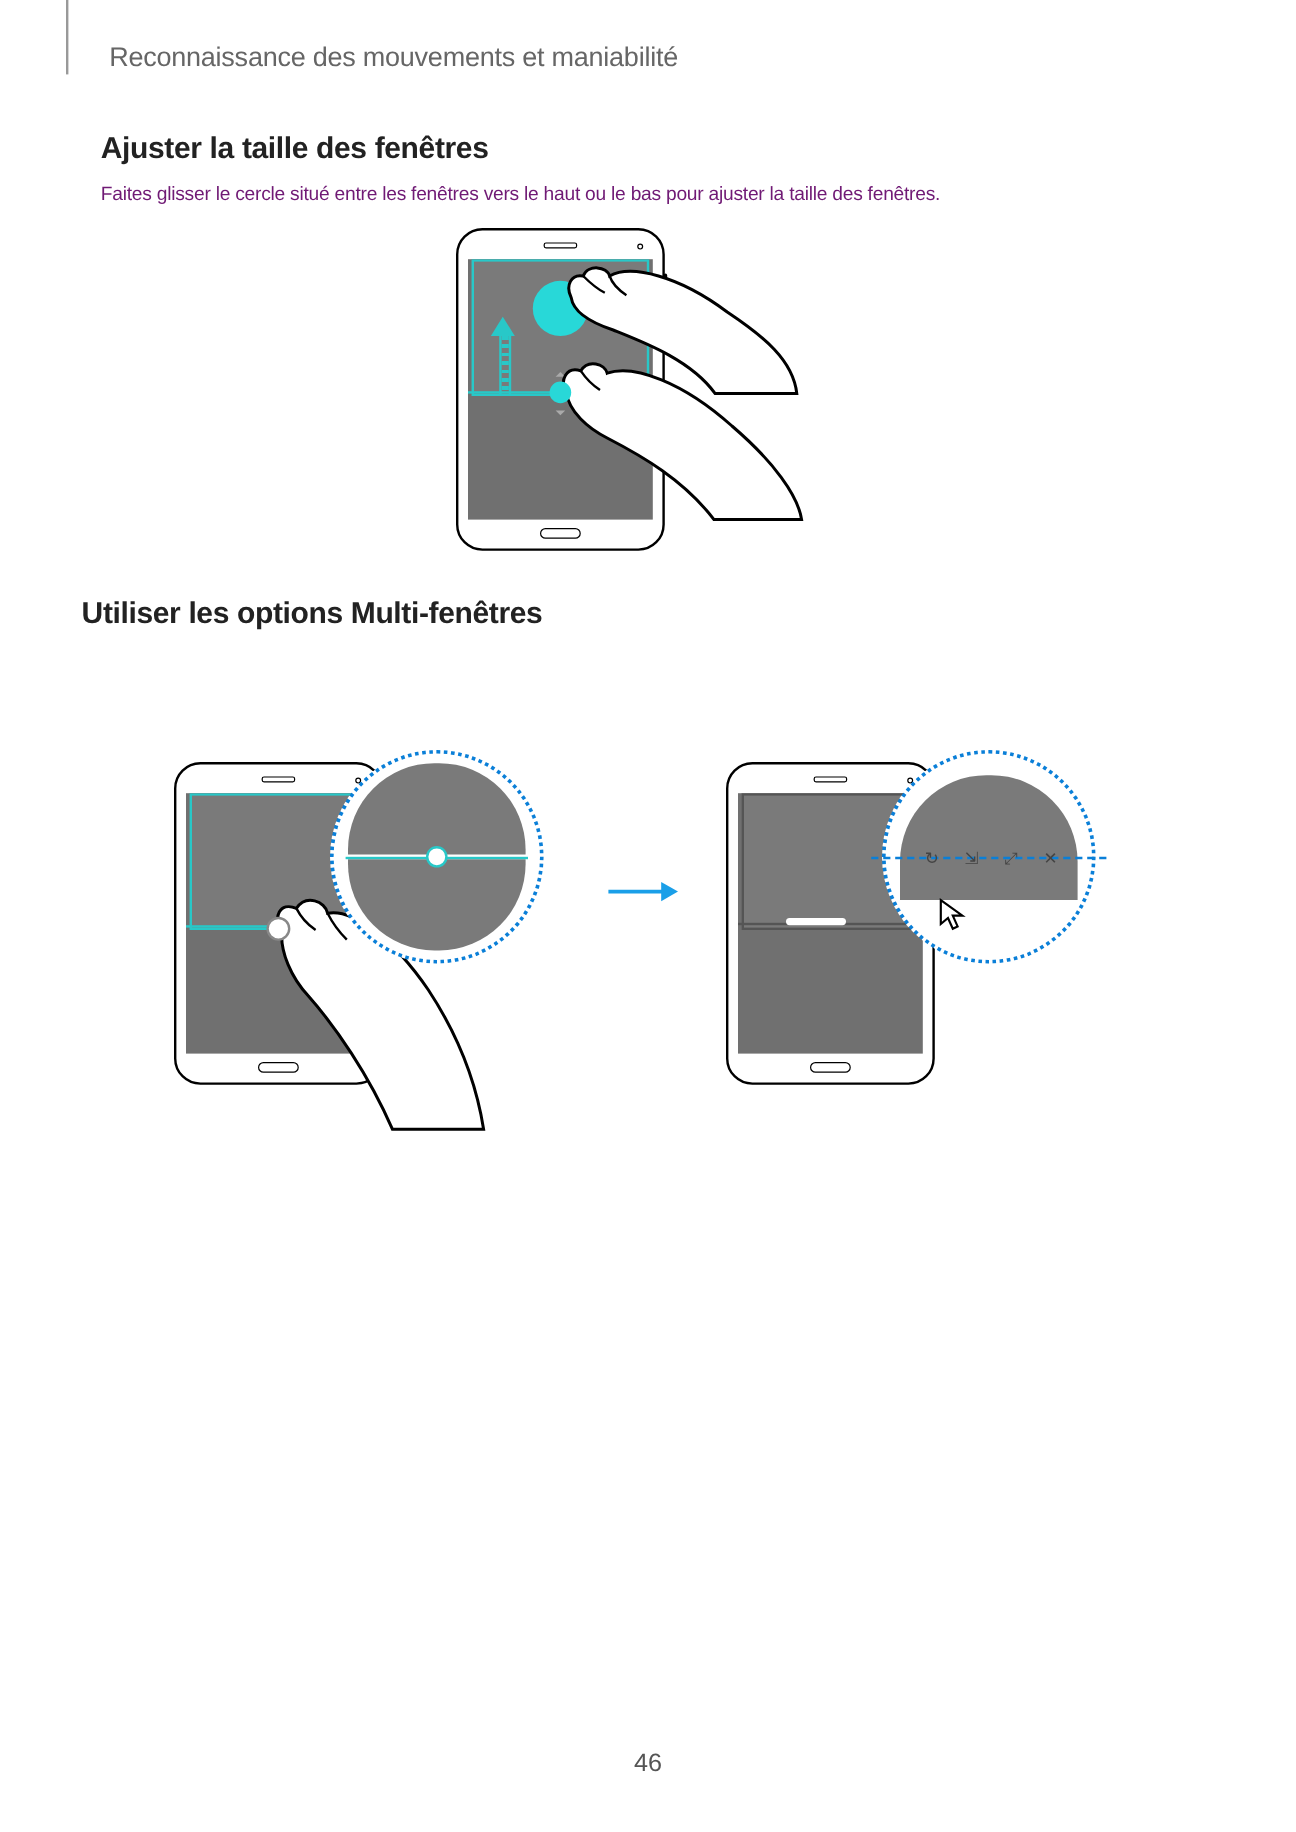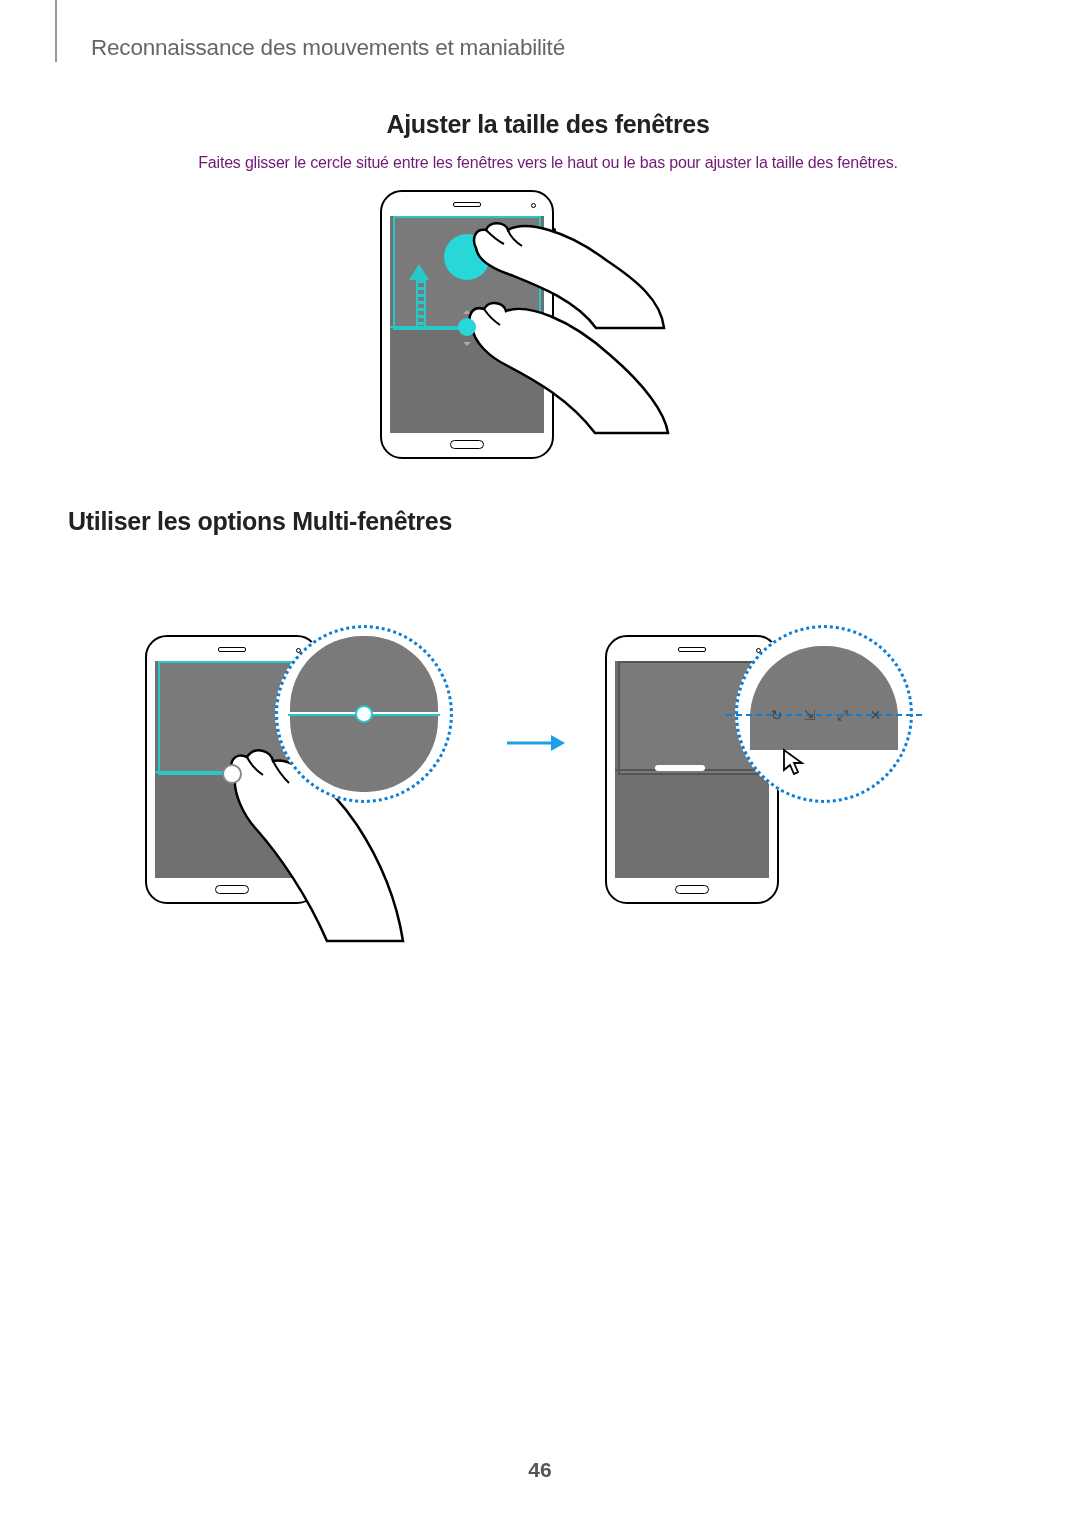--- a/index.html
+++ b/index.html
@@ -27,21 +27,20 @@
     font-size: 22.5px;
     color: #666;
     letter-spacing: -0.2px;
     margin-left: 16px;
   }
   .section-1 {
     position: absolute;
     top: 110px;
     left: 84px;
     right: 68px;
-    text-align: center;
   }
   .section-title {
     font-size: 25px;
     font-weight: bold;
     color: #222;
     margin-bottom: 14px;
     letter-spacing: -0.3px;
   }
   .body-text {
     font-size: 16px;
@@ -54,37 +53,35 @@
     top: 190px;
     left: 380px;
     width: 320px;
     height: 290px;
   }
   .section-2 {
     position: absolute;
     top: 497px;
     left: 68px;
     right: 68px;
-    margin-top: 10px;
   }
   .figure-2 {
     position: absolute;
     top: 635px;
     left: 145px;
     width: 790px;
     height: 360px;
   }
   .page-number {
     position: absolute;
     bottom: 45px;
     left: 50%;
     transform: translateX(-50%);
     font-size: 21px;
     color: #555;
-    font-weight: bold;
   }
 
   
   .phone {
     position: relative;
     width: 170px;
     height: 265px;
     border: 2.5px solid #000;
     border-radius: 22px;
     background: #fff;

